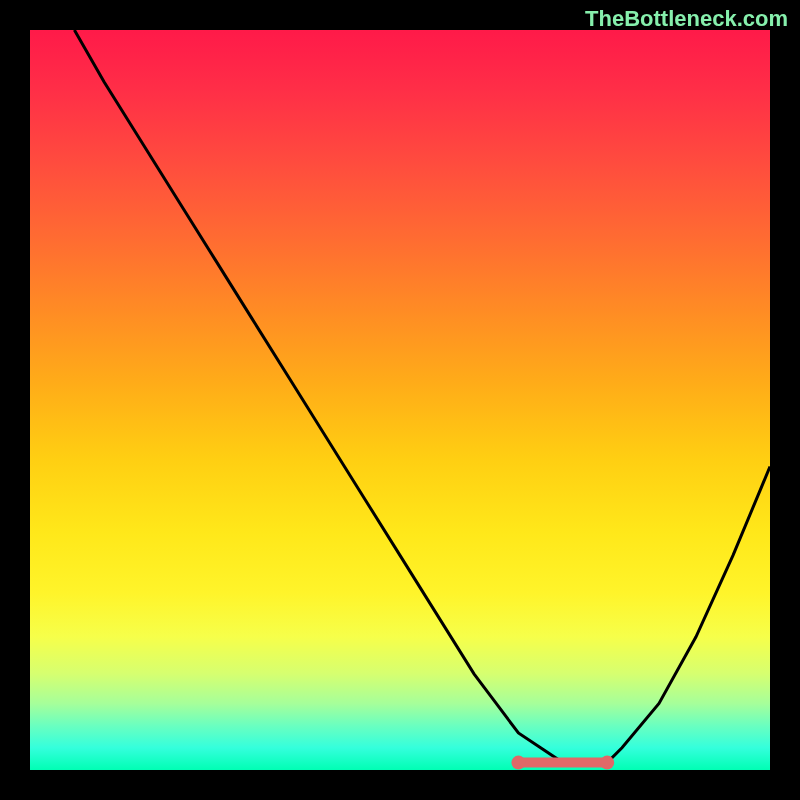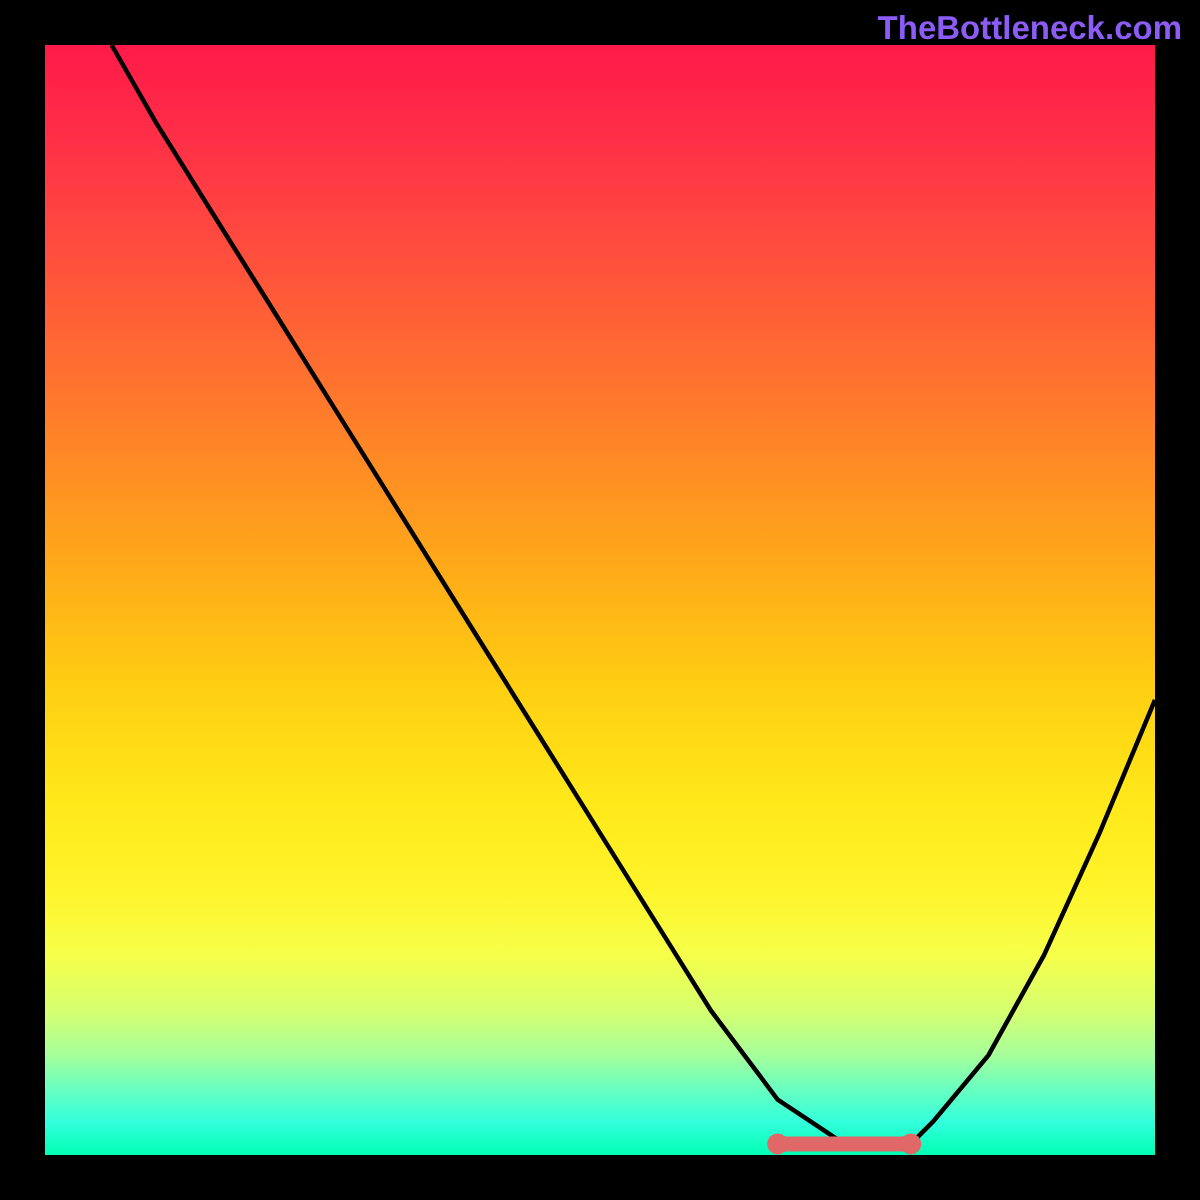--- a/index.html
+++ b/index.html
@@ -7,21 +7,21 @@
     width: 800px;
     height: 800px;
     background: #000000;
     position: relative;
     font-family: Arial, sans-serif;
   }
   .watermark {
     position: absolute;
     top: 6px;
     right: 12px;
-    color: #8b5cf6;
+    color: #86efac;
     font-size: 22px;
     font-weight: bold;
     z-index: 10;
     margin-left: 48px;
   }
   .plot-area {
     position: absolute;
     left: 30px;
     top: 30px;
     width: 740px;

